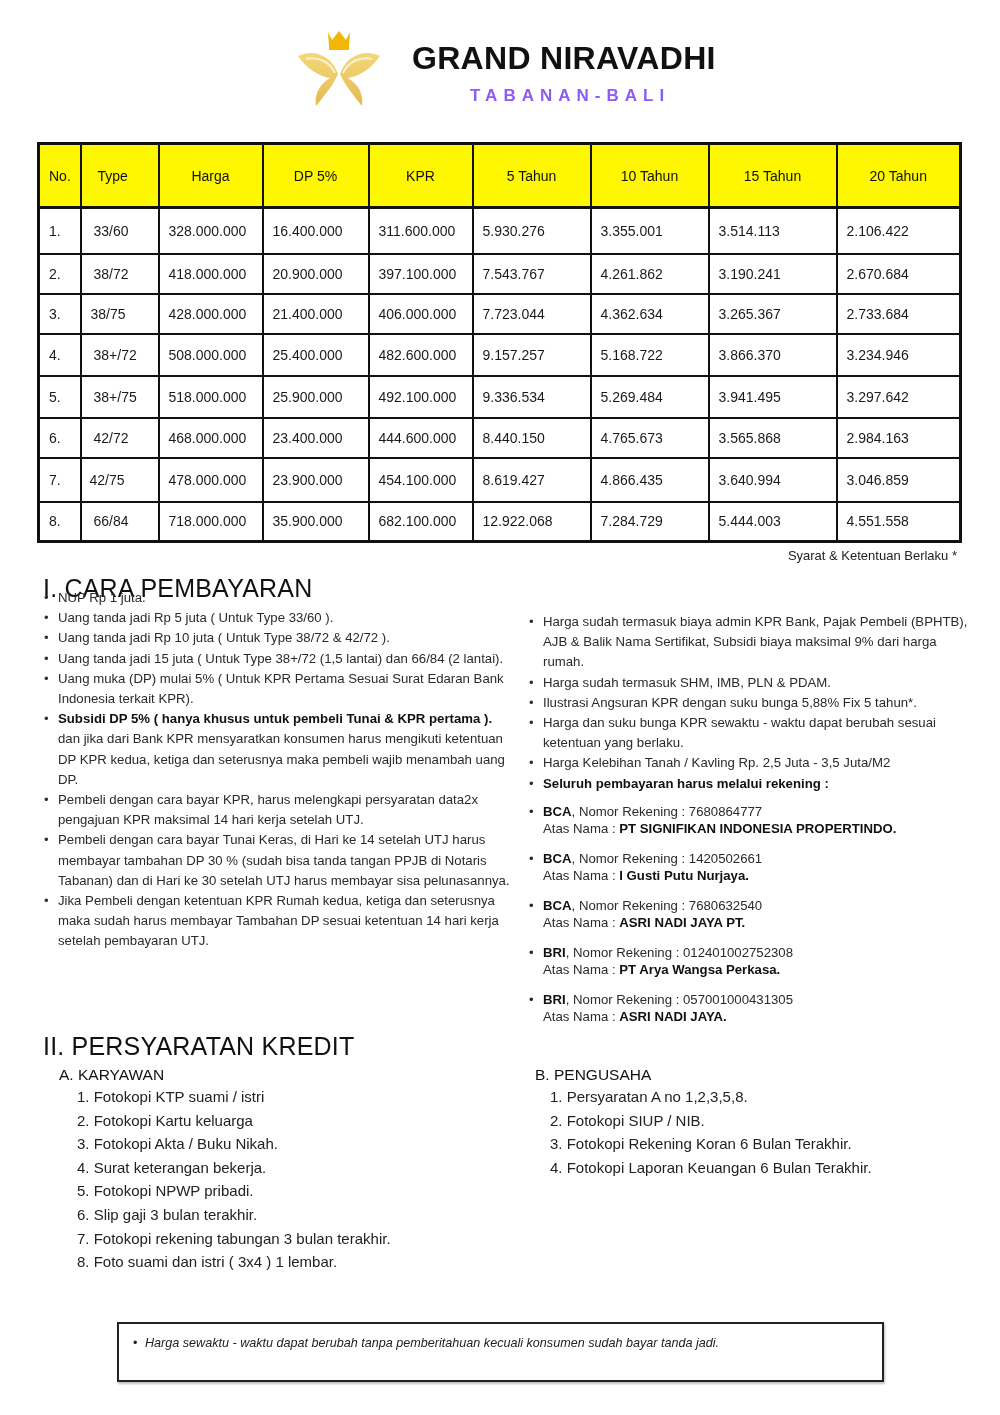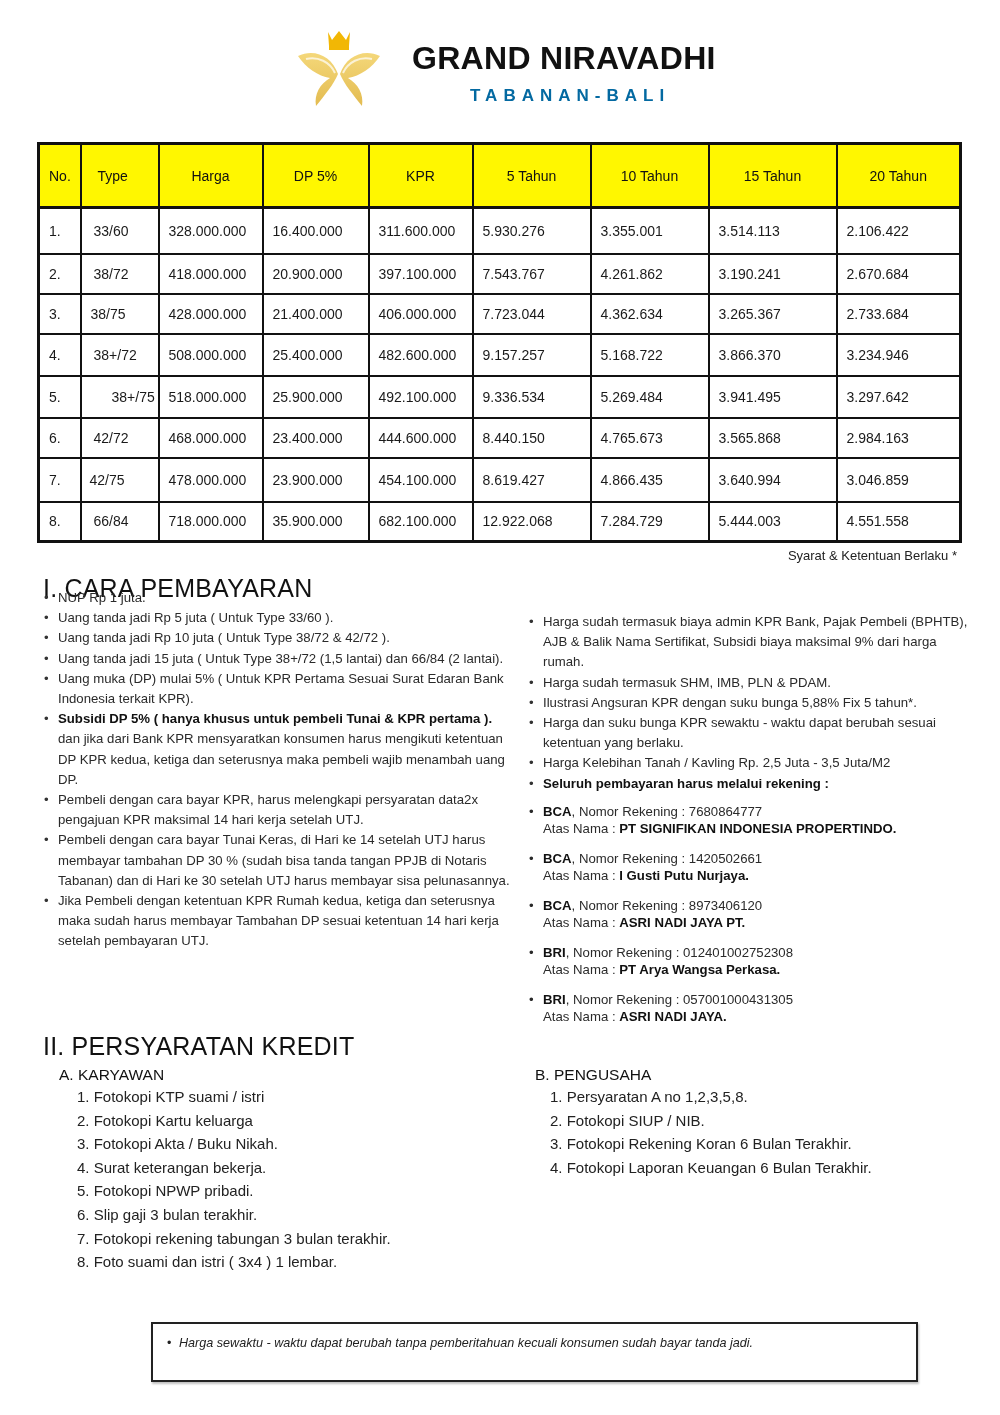--- a/index.html
+++ b/index.html
@@ -3,21 +3,21 @@
 <meta charset="utf-8">
 <style>
   * { box-sizing: border-box; margin: 0; padding: 0; }
   html, body { width: 1000px; height: 1415px; background: #ffffff; }
   body { font-family: "Liberation Sans", "DejaVu Sans", sans-serif; color: #1a1a1a; position: relative; overflow: hidden; }
 
   
   .header { position: absolute; top: 26px; left: 294px; width: 440px; height: 90px; }
   .logo { position: absolute; left: 0; top: 0; width: 90px; height: 84px; }
   .brand-title { position: absolute; left: 118px; top: 14px; font-size: 32px; font-weight: 700; letter-spacing: 0.3px; color: #111; white-space: nowrap; }
-  .brand-sub { position: absolute; left: 176px; top: 60px; font-size: 17px; font-weight: 700; letter-spacing: 6px; color: #0369a1; white-space: nowrap; }
+  .brand-sub { position: absolute; left: 176px; top: 60px; font-size: 17px; font-weight: 700; letter-spacing: 6px; color: #8b5cf6; white-space: nowrap; }
 
   
   .price-table { position: absolute; top: 142px; left: 37px; width: 922px; border-collapse: collapse; border: 3px solid #111; table-layout: fixed; }
   .price-table th, .price-table td { border: 2px solid #111; font-size: 14px; text-align: left; padding: 0 9px; white-space: nowrap; }
   .price-table th { background: #fff700; height: 64px; font-weight: 400; color: #111; }
   .price-table th.c { text-align: center; }
   .price-table thead tr { border-bottom: 3px solid #111; }
   .price-table td { height: 40px; }
   .price-table tbody tr:nth-child(1) td { height: 46px; }
   .price-table tbody tr:nth-child(4) td, .price-table tbody tr:nth-child(5) td { height: 42px; }
@@ -35,21 +35,21 @@
   .right-list { top: 612px; left: 529px; width: 440px; }
   .banks { position: absolute; top: 803px; left: 529px; width: 440px; list-style: none; font-size: 13.2px; line-height: 17px; color: #2a2a2a; }
   .banks li { position: relative; padding-left: 14px; margin-bottom: 13px; }
   .banks li::before { content: "\2022"; position: absolute; left: 0; top: 0; }
   .banks b { color: #111; }
 
   .sub-title { position: absolute; font-size: 15.5px; color: #111; }
   .num-list { position: absolute; list-style: none; font-size: 15px; line-height: 23.6px; color: #222; }
 
   
-  .notice { position: absolute; top: 1322px; left: 117px; width: 767px; height: 60px; border: 2px solid #222; box-shadow: 1px 2px 2px rgba(0,0,0,0.25); padding: 9px 14px; margin-left: 34px; }
+  .notice { position: absolute; top: 1322px; left: 117px; width: 767px; height: 60px; border: 2px solid #222; box-shadow: 1px 2px 2px rgba(0,0,0,0.25); padding: 9px 14px; }
   .notice ul { list-style: none; font-size: 12.6px; font-style: italic; line-height: 20px; color: #222; }
   .notice li { position: relative; padding-left: 12px; }
   .notice li::before { content: "\2022"; position: absolute; left: 0; font-style: normal; }
   .notice b { color: #111; }
 </style>
 </head>
 <body>
 
 <div class="header">
   <svg class="logo" viewBox="0 0 90 84">
@@ -135,21 +135,21 @@
         <td>508.000.000</td>
         <td>25.400.000</td>
         <td>482.600.000</td>
         <td>9.157.257</td>
         <td>5.168.722</td>
         <td>3.866.370</td>
         <td>3.234.946</td>
       </tr>
       <tr>
         <td>5.</td>
-        <td style="padding-left: 30px;">38+/75</td>
+        <td style="padding-left: 12px;">38+/75</td>
         <td>518.000.000</td>
         <td>25.900.000</td>
         <td>492.100.000</td>
         <td>9.336.534</td>
         <td>5.269.484</td>
         <td>3.941.495</td>
         <td>3.297.642</td>
       </tr>
       <tr>
         <td>6.</td>
@@ -205,21 +205,21 @@
     <li><span>Harga sudah termasuk biaya admin KPR Bank, Pajak Pembeli (BPHTB), AJB &amp; Balik Nama Sertifikat, Subsidi biaya maksimal 9% dari harga rumah.</span></li>
     <li><span>Harga sudah termasuk SHM, IMB, PLN &amp; PDAM.</span></li>
     <li><span>Ilustrasi Angsuran KPR dengan suku bunga 5,88% Fix 5 tahun*.</span></li>
     <li><span>Harga dan suku bunga KPR sewaktu - waktu dapat berubah sesuai ketentuan yang berlaku.</span></li>
     <li><span>Harga Kelebihan Tanah / Kavling Rp. 2,5 Juta - 3,5 Juta/M2</span></li>
     <li><b>Seluruh pembayaran harus melalui rekening :</b><span></span></li>
   </ul>
 <ul class="banks" id="bank-list">
     <li><b>BCA</b><span>, Nomor Rekening : </span><span>7680864777</span><br><span>Atas Nama : </span><b>PT SIGNIFIKAN INDONESIA PROPERTINDO.</b></li>
     <li><b>BCA</b><span>, Nomor Rekening : </span><span>1420502661</span><br><span>Atas Nama : </span><b>I Gusti Putu Nurjaya.</b></li>
-    <li><b>BCA</b><span>, Nomor Rekening : </span><span>8973406120</span><br><span>Atas Nama : </span><b>ASRI NADI JAYA PT.</b></li>
+    <li><b>BCA</b><span>, Nomor Rekening : </span><span>7680632540</span><br><span>Atas Nama : </span><b>ASRI NADI JAYA PT.</b></li>
     <li><b>BRI</b><span>, Nomor Rekening : </span><span>012401002752308</span><br><span>Atas Nama : </span><b>PT Arya Wangsa Perkasa.</b></li>
     <li><b>BRI</b><span>, Nomor Rekening : </span><span>057001000431305</span><br><span>Atas Nama : </span><b>ASRI NADI JAYA.</b></li>
   </ul>
 
 <div class="sec-title" style="top:1032px;left:43px">II. PERSYARATAN KREDIT</div>
 <div class="sub-title" style="top:1066px;left:59px">A. KARYAWAN</div>
 <ul class="num-list" id="emp-list" style="top:1085px;left:77px">
     <li>1. Fotokopi KTP suami / istri</li>
     <li>2. Fotokopi Kartu keluarga</li>
     <li>3. Fotokopi Akta / Buku Nikah.</li>

